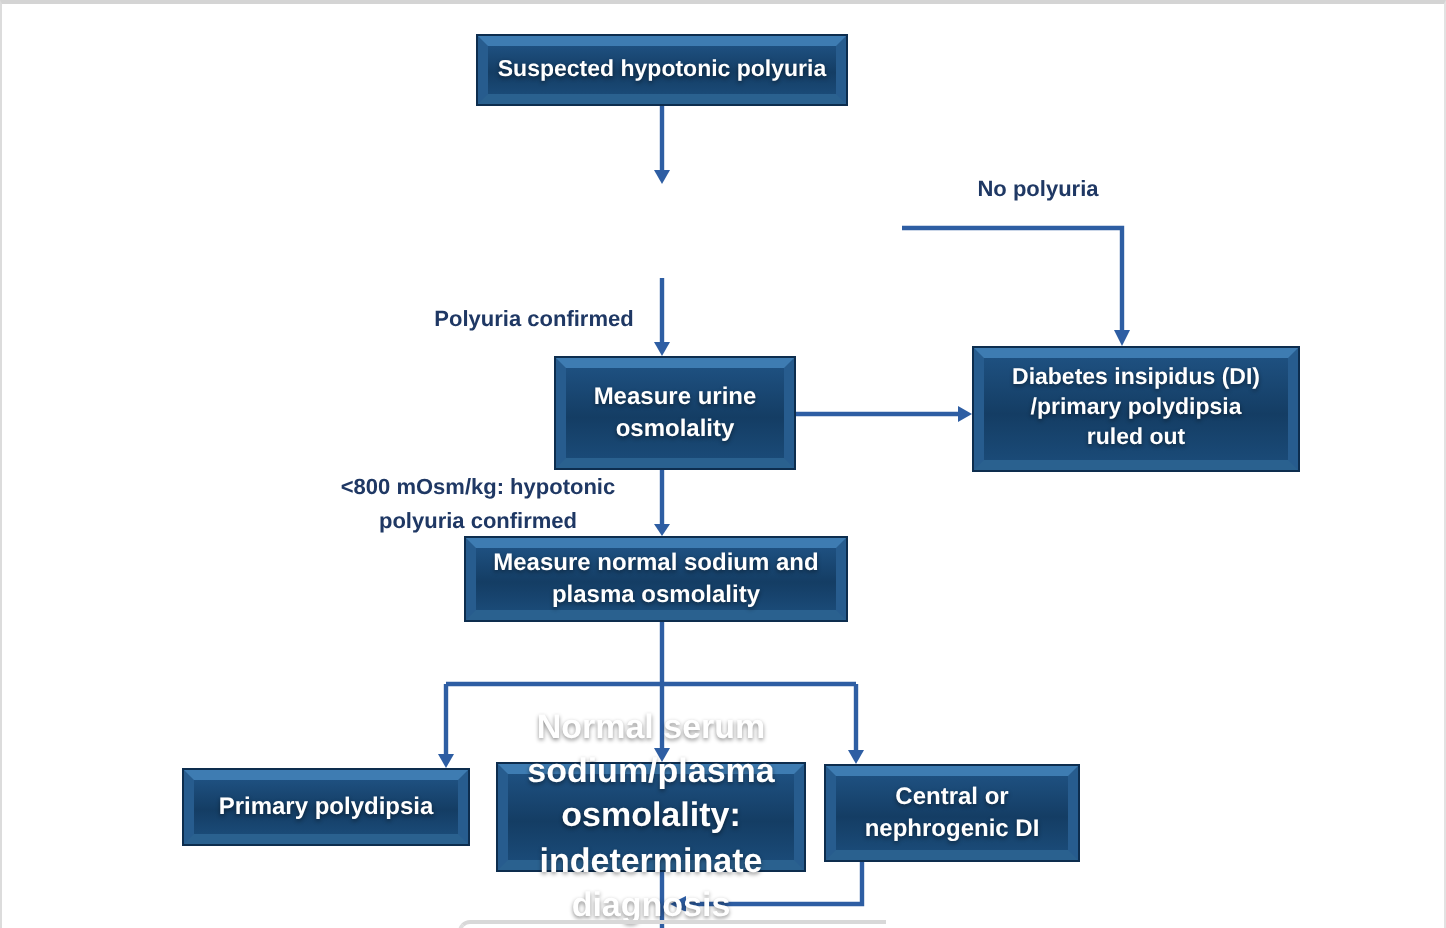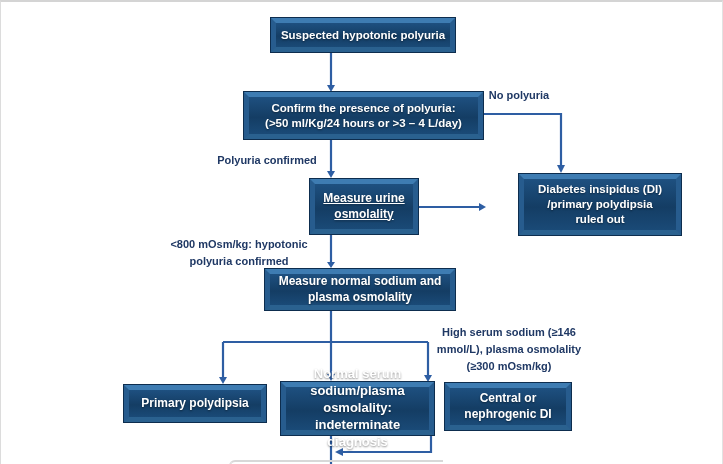--- a/index.html
+++ b/index.html
@@ -23,32 +23,31 @@
     color:#ffffff;font-weight:bold;font-size:12px;line-height:1.3;
     white-space:pre-line;
     background:linear-gradient(180deg,#1e5080 0%,#143d64 55%,#1a4a77 100%);
     border-style:solid;border-width:5px;
     border-top-color:#3e7cb2;
     border-left-color:#275c8e;
     border-right-color:#275c8e;
     border-bottom-color:#2a618f;
     box-shadow:0 0 0 1px #0d2d4e;
     text-shadow:0 1px 2px rgba(0,0,0,0.45);
-    margin-left:32px;
   }
   .fs115{font-size:11.5px;}
-  .fs11{font-size:13px;}
+  .fs11{font-size:17px;}
   .lbl{
     position:absolute;
     color:#1f3864;font-weight:bold;font-size:11px;line-height:17px;
     text-align:center;white-space:pre-line;
   }
   #node-suspected{left:238px;top:16px;width:184px;height:34px;}
   #node-confirm{left:211px;top:90px;width:239px;height:47px;}
-  #node-urine{left:277px;top:177px;width:108px;height:55px;text-decoration:underline;}
+  #node-urine{left:277px;top:177px;width:119px;height:55px;}
   #node-di{left:486px;top:172px;width:162px;height:61px;}
   #node-serum{left:232px;top:267px;width:190px;height:41px;}
   #node-primary{left:91px;top:383px;width:142px;height:37px;}
   #node-indeterminate{left:248px;top:380px;width:153px;height:53px;}
   #node-central{left:412px;top:381px;width:126px;height:47px;}
   #lbl-no-polyuria{left:458px;top:85px;width:120px;}
   #lbl-polyuria-confirmed{left:196px;top:150px;width:140px;}
   #lbl-gt800{left:375px;top:181px;width:120px;}
   #lbl-lt800{left:158px;top:234px;width:160px;}
   #lbl-low-sodium{left:54px;top:310px;width:180px;}
@@ -87,22 +86,20 @@
       <polygon points="326,260 334,260 330,266"></polygon>
       <polygon points="218,375 226,375 222,382"></polygon>
       <polygon points="326,372 334,372 330,379"></polygon>
       <polygon points="423,373 431,373 427,380"></polygon>
       <polygon points="342,446 342,454 334,450"></polygon>
     </g>
   </svg>
 
   <div class="node fs115" id="node-suspected">Suspected hypotonic polyuria</div>
 
-  <div class="node fs115" id="node-confirm">Confirm the presence of polyuria:
-(&gt;50 ml/Kg/24 hours or &gt;3 – 4 L/day)</div>
 
   <div class="node" id="node-urine">Measure urine
 osmolality</div>
 
   <div class="node fs115" id="node-di">Diabetes insipidus (DI)
 /primary polydipsia
 ruled out</div>
 
   <div class="node" id="node-serum">Measure normal sodium and
 plasma osmolality</div>
@@ -118,19 +115,16 @@
 
   <div class="lbl" id="lbl-no-polyuria">No polyuria</div>
 
   <div class="lbl" id="lbl-polyuria-confirmed">Polyuria confirmed</div>
 
 
   <div class="lbl" id="lbl-lt800">&lt;800 mOsm/kg: hypotonic
 polyuria confirmed</div>
 
 
-  <div class="lbl" id="lbl-high-sodium">High serum sodium (≥146
-mmol/L), plasma osmolality
-(≥300 mOsm/kg)</div>
 
   <div id="cutoff-shape"></div>
 
 </div>
 
 </body></html>

